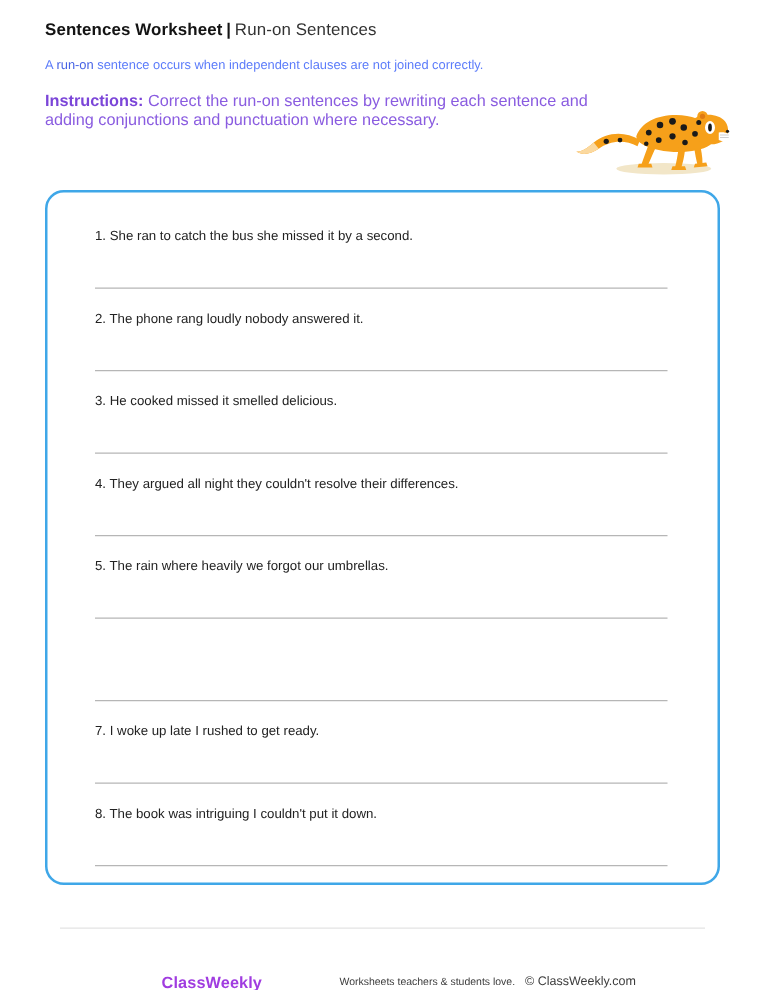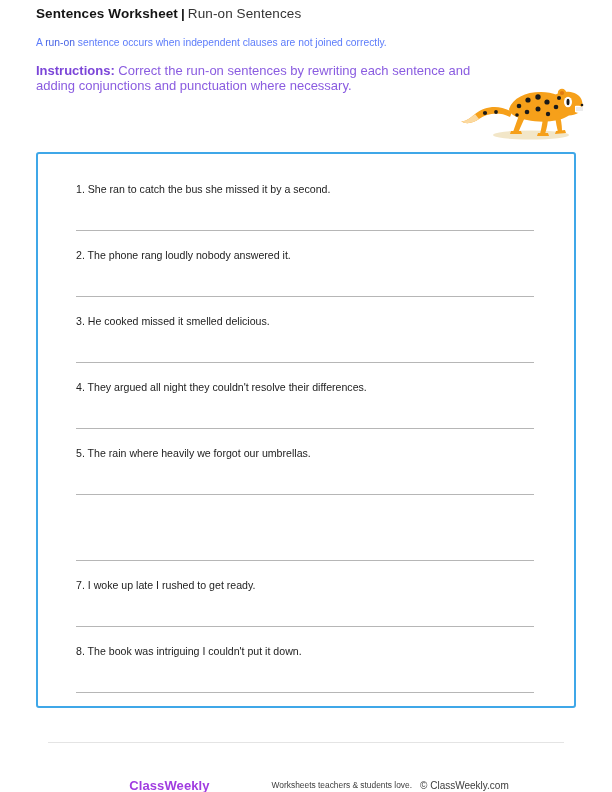--- a/index.html
+++ b/index.html
@@ -19,21 +19,21 @@
   .page {
     position: relative;
     width: 612px;
     height: 792px;
     box-sizing: border-box;
     padding: 0 36px;
   }
 
   
   .header {
-    padding-top: 6px;
+    padding-top: 16px;
   }
   .title-row {
     font-size: 13.5px;
     color: #1b1b1b;
     letter-spacing: 0.1px;
     white-space: nowrap;
   }
   .title-main {
     font-weight: bold;
     color: #141414;
@@ -83,21 +83,21 @@
 
   
   .card {
     position: absolute;
     left: 36px;
     top: 152px;
     width: 540px;
     height: 556px;
     box-sizing: border-box;
     border: 2px solid #3FA7E8;
-    border-radius: 3px;
+    border-radius: 15px;
     background: #ffffff;
   }
   .questions {
     padding: 28px 30px 0 38px;
   }
   .q-block {
     height: 66px;
     position: relative;
   }
   .q-text {

